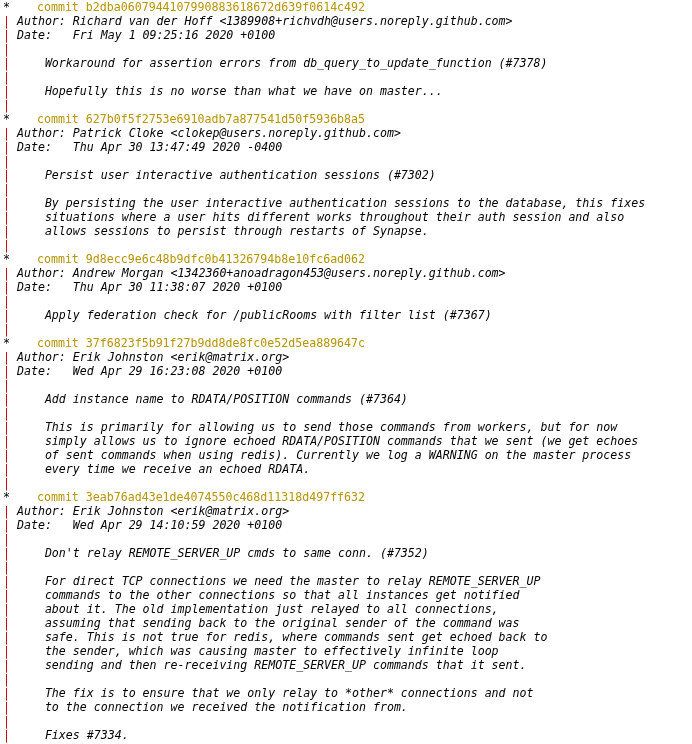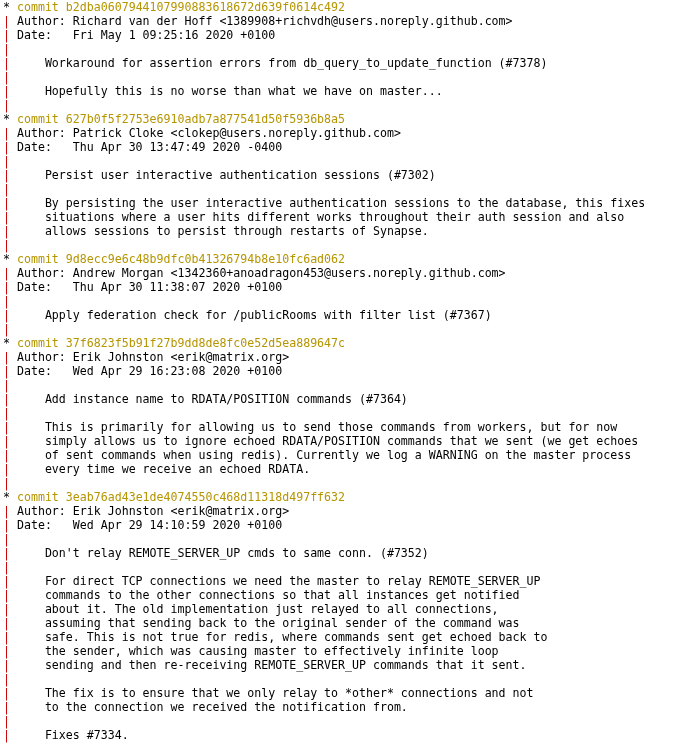--- a/index.html
+++ b/index.html
@@ -21,21 +21,21 @@
     line-height: 14px;
     color: #000000;
     white-space: pre;
   }
   .line {
     height: 14px;
     white-space: pre;
   }
   .graph-pipe  { color: var(--pipe-color, #cc0000); }
   .graph-node  { color: var(--star-color, #000000); }
-  .commit-hash { color: var(--hash-color, #b59500); }
-  .body-text   { color: var(--text-color, #000000); }
+  .commit-hash { color: var(--hash-color, #b59500); margin-left: 20px; }
+  .body-text   { color: var(--text-color, #000000); font-style: italic; }
 </style>
 </head>
 <body>
 
 <div id="screen" style="background: rgb(255, 255, 255);">
   <div id="log"><div class="line"><span class="graph-node">* </span><span class="commit-hash">commit b2dba0607944107990883618672d639f0614c492</span></div><div class="line"><span class="graph-pipe">|</span><span class="body-text"> Author: Richard van der Hoff &lt;1389908+richvdh@users.noreply.github.com&gt;</span></div><div class="line"><span class="graph-pipe">|</span><span class="body-text"> Date:   Fri May 1 09:25:16 2020 +0100</span></div><div class="line"><span class="graph-pipe">|</span></div><div class="line"><span class="graph-pipe">|</span><span class="body-text">     Workaround for assertion errors from db_query_to_update_function (#7378)</span></div><div class="line"><span class="graph-pipe">|</span></div><div class="line"><span class="graph-pipe">|</span><span class="body-text">     Hopefully this is no worse than what we have on master...</span></div><div class="line"><span class="graph-pipe">|</span></div><div class="line"><span class="graph-node">* </span><span class="commit-hash">commit 627b0f5f2753e6910adb7a877541d50f5936b8a5</span></div><div class="line"><span class="graph-pipe">|</span><span class="body-text"> Author: Patrick Cloke &lt;clokep@users.noreply.github.com&gt;</span></div><div class="line"><span class="graph-pipe">|</span><span class="body-text"> Date:   Thu Apr 30 13:47:49 2020 -0400</span></div><div class="line"><span class="graph-pipe">|</span></div><div class="line"><span class="graph-pipe">|</span><span class="body-text">     Persist user interactive authentication sessions (#7302)</span></div><div class="line"><span class="graph-pipe">|</span></div><div class="line"><span class="graph-pipe">|</span><span class="body-text">     By persisting the user interactive authentication sessions to the database, this fixes</span></div><div class="line"><span class="graph-pipe">|</span><span class="body-text">     situations where a user hits different works throughout their auth session and also</span></div><div class="line"><span class="graph-pipe">|</span><span class="body-text">     allows sessions to persist through restarts of Synapse.</span></div><div class="line"><span class="graph-pipe">|</span></div><div class="line"><span class="graph-node">* </span><span class="commit-hash">commit 9d8ecc9e6c48b9dfc0b41326794b8e10fc6ad062</span></div><div class="line"><span class="graph-pipe">|</span><span class="body-text"> Author: Andrew Morgan &lt;1342360+anoadragon453@users.noreply.github.com&gt;</span></div><div class="line"><span class="graph-pipe">|</span><span class="body-text"> Date:   Thu Apr 30 11:38:07 2020 +0100</span></div><div class="line"><span class="graph-pipe">|</span></div><div class="line"><span class="graph-pipe">|</span><span class="body-text">     Apply federation check for /publicRooms with filter list (#7367)</span></div><div class="line"><span class="graph-pipe">|</span></div><div class="line"><span class="graph-node">* </span><span class="commit-hash">commit 37f6823f5b91f27b9dd8de8fc0e52d5ea889647c</span></div><div class="line"><span class="graph-pipe">|</span><span class="body-text"> Author: Erik Johnston &lt;erik@matrix.org&gt;</span></div><div class="line"><span class="graph-pipe">|</span><span class="body-text"> Date:   Wed Apr 29 16:23:08 2020 +0100</span></div><div class="line"><span class="graph-pipe">|</span></div><div class="line"><span class="graph-pipe">|</span><span class="body-text">     Add instance name to RDATA/POSITION commands (#7364)</span></div><div class="line"><span class="graph-pipe">|</span></div><div class="line"><span class="graph-pipe">|</span><span class="body-text">     This is primarily for allowing us to send those commands from workers, but for now</span></div><div class="line"><span class="graph-pipe">|</span><span class="body-text">     simply allows us to ignore echoed RDATA/POSITION commands that we sent (we get echoes</span></div><div class="line"><span class="graph-pipe">|</span><span class="body-text">     of sent commands when using redis). Currently we log a WARNING on the master process</span></div><div class="line"><span class="graph-pipe">|</span><span class="body-text">     every time we receive an echoed RDATA.</span></div><div class="line"><span class="graph-pipe">|</span></div><div class="line"><span class="graph-node">* </span><span class="commit-hash">commit 3eab76ad43e1de4074550c468d11318d497ff632</span></div><div class="line"><span class="graph-pipe">|</span><span class="body-text"> Author: Erik Johnston &lt;erik@matrix.org&gt;</span></div><div class="line"><span class="graph-pipe">|</span><span class="body-text"> Date:   Wed Apr 29 14:10:59 2020 +0100</span></div><div class="line"><span class="graph-pipe">|</span></div><div class="line"><span class="graph-pipe">|</span><span class="body-text">     Don't relay REMOTE_SERVER_UP cmds to same conn. (#7352)</span></div><div class="line"><span class="graph-pipe">|</span></div><div class="line"><span class="graph-pipe">|</span><span class="body-text">     For direct TCP connections we need the master to relay REMOTE_SERVER_UP</span></div><div class="line"><span class="graph-pipe">|</span><span class="body-text">     commands to the other connections so that all instances get notified</span></div><div class="line"><span class="graph-pipe">|</span><span class="body-text">     about it. The old implementation just relayed to all connections,</span></div><div class="line"><span class="graph-pipe">|</span><span class="body-text">     assuming that sending back to the original sender of the command was</span></div><div class="line"><span class="graph-pipe">|</span><span class="body-text">     safe. This is not true for redis, where commands sent get echoed back to</span></div><div class="line"><span class="graph-pipe">|</span><span class="body-text">     the sender, which was causing master to effectively infinite loop</span></div><div class="line"><span class="graph-pipe">|</span><span class="body-text">     sending and then re-receiving REMOTE_SERVER_UP commands that it sent.</span></div><div class="line"><span class="graph-pipe">|</span></div><div class="line"><span class="graph-pipe">|</span><span class="body-text">     The fix is to ensure that we only relay to *other* connections and not</span></div><div class="line"><span class="graph-pipe">|</span><span class="body-text">     to the connection we received the notification from.</span></div><div class="line"><span class="graph-pipe">|</span></div><div class="line"><span class="graph-pipe">|</span><span class="body-text">     Fixes #7334.</span></div><div class="line"><span class="graph-pipe">|</span></div></div>
 </div>
 
 </body></html>

